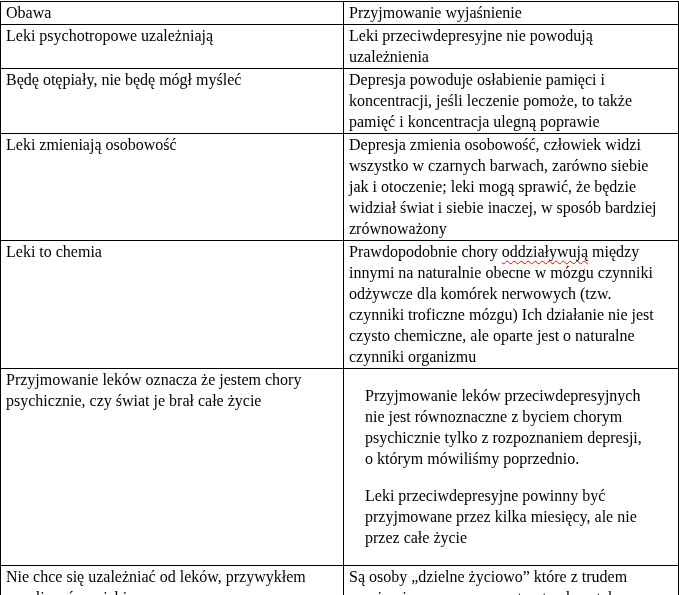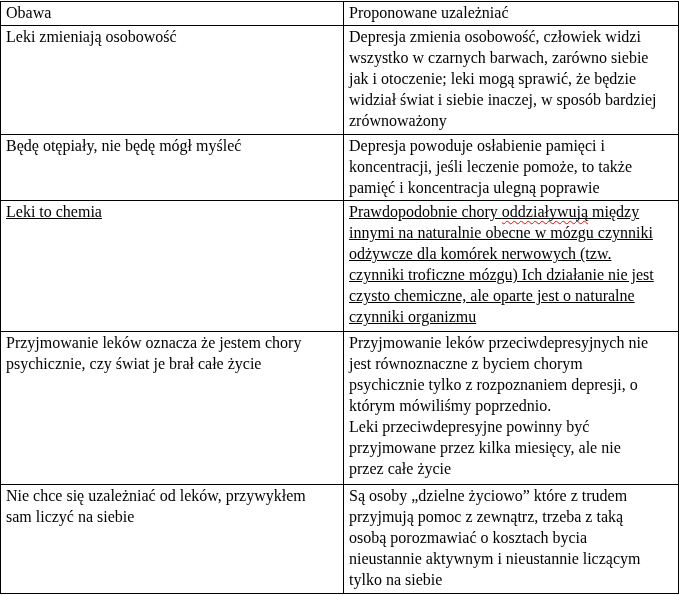--- a/index.html
+++ b/index.html
@@ -33,48 +33,52 @@
   }
   col.c-left  { width: 343px; }
   col.c-right { width: 335px; }
   .spell-error {
     text-decoration: underline wavy var(--squiggle, #ff0000);
     text-decoration-thickness: 1px;
     text-underline-offset: 3px;
     text-decoration-skip-ink: none;
     margin-top: 28px;
   }
-  .para { margin: 0; }
+  .para { margin: 16px; }
 </style>
 </head>
 <body>
 
 <table class="doc-table">
   <colgroup>
     <col class="c-left">
     <col class="c-right">
   </colgroup>
   <tbody>
       <tr style="height:23px;">
     <th>Obawa</th>
-    <th>Proponowane uzależniać</th>
+    <th>Przyjmowanie wyjaśnienie</th>
   </tr>
 
-
-  <tr style="height:106px;">
-    <td>Leki zmieniają osobowość</td>
-    <td>Depresja zmienia osobowość, człowiek widzi wszystko w czarnych barwach, zarówno siebie jak i otoczenie; leki mogą sprawić, że będzie widział świat i siebie inaczej, w sposób bardziej zrównoważony</td>
+  <tr style="height:43px;">
+    <td>Leki psychotropowe uzależniają</td>
+    <td>Leki przeciwdepresyjne nie powodują uzależnienia</td>
   </tr>
 
   <tr style="height:64px;">
     <td>Będę otępiały, nie będę mógł myśleć</td>
     <td>Depresja powoduje osłabienie pamięci i koncentracji, jeśli leczenie pomoże, to także pamięć i koncentracja ulegną poprawie</td>
   </tr>
 
-  <tr style="height:113px;text-decoration:underline;">
+  <tr style="height:106px;">
+    <td>Leki zmieniają osobowość</td>
+    <td>Depresja zmienia osobowość, człowiek widzi wszystko w czarnych barwach, zarówno siebie jak i otoczenie; leki mogą sprawić, że będzie widział świat i siebie inaczej, w sposób bardziej zrównoważony</td>
+  </tr>
+
+  <tr style="height:113px;">
     <td>Leki to chemia</td>
     <td>
       <span>Prawdopodobnie chory </span><span class="spell-error">oddziaływują</span><span> między innymi na naturalnie obecne w mózgu czynniki odżywcze dla komórek nerwowych (tzw. czynniki troficzne mózgu) Ich działanie nie jest czysto chemiczne, ale oparte jest o naturalne czynniki organizmu</span>
     </td>
   </tr>
 
   <tr style="height:143px;">
     <td>Przyjmowanie leków oznacza że jestem chory psychicznie, czy świat je brał całe życie</td>
     <td>
       <div class="para">Przyjmowanie leków przeciwdepresyjnych nie jest równoznaczne z byciem chorym psychicznie tylko z rozpoznaniem depresji, o którym mówiliśmy poprzednio.</div>

